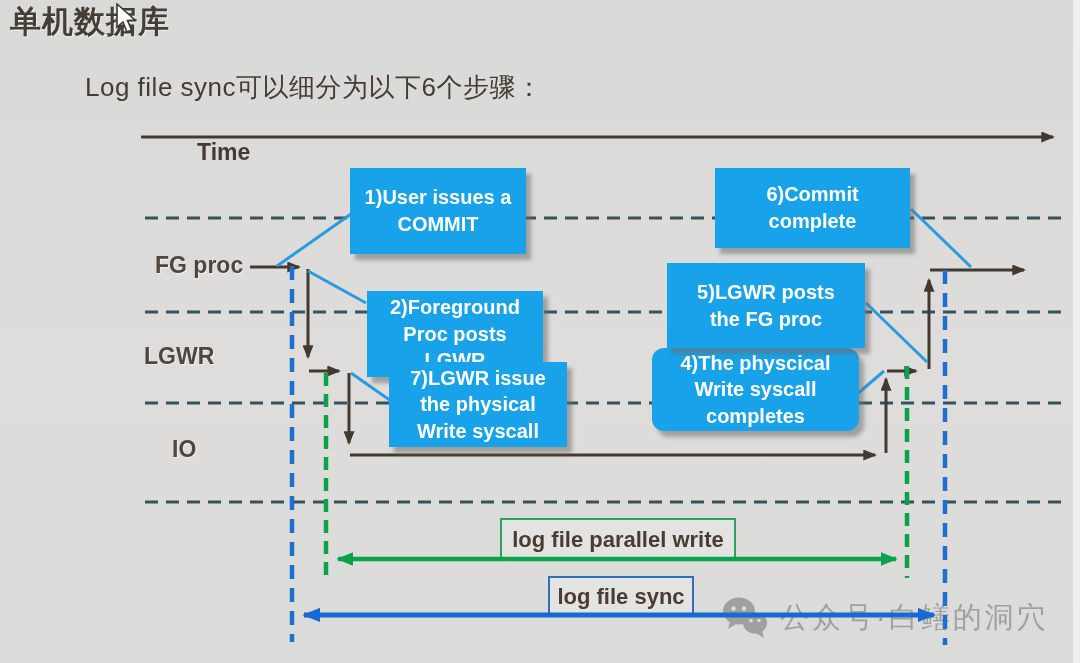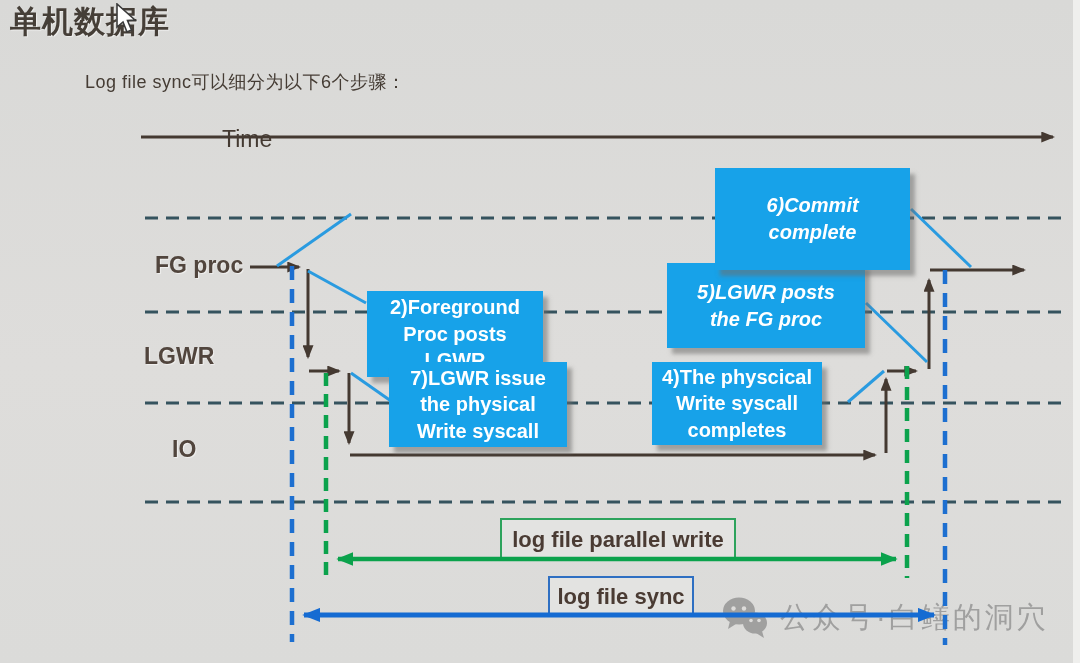--- a/index.html
+++ b/index.html
@@ -5,22 +5,22 @@
   html,body{margin:0;padding:0;background:#888;}
   .canvas{
     position:relative;width:1080px;height:663px;overflow:hidden;
     background:linear-gradient(180deg,#d9d9d7 0%,#dedddb 55%,#dbdbd9 100%);
     font-family:"Liberation Sans",sans-serif;
   }
   .edge-right{position:absolute;right:0;top:0;width:7px;height:100%;background:#efefed;}
   .abs{position:absolute;}
   .slide-title{left:10px;top:1px;font-size:31px;font-weight:bold;color:#453e37;
     text-shadow:1px 1px 1px rgba(255,255,255,0.55);letter-spacing:1px;}
-  .slide-subtitle{left:85px;top:70px;font-size:18px;color:#453c34;letter-spacing:0.5px;}
-  .time-label{left:197px;top:126px;font-size:23px;font-weight:normal;color:#443a32;margin-left:25px;}
+  .slide-subtitle{left:85px;top:70px;font-size:26px;color:#453c34;letter-spacing:0.5px;}
+  .time-label{left:197px;top:139px;font-size:23px;font-weight:bold;color:#443a32;}
   .lane-label{font-size:23px;font-weight:bold;color:#51453d;
     text-shadow:1px 1px 1px rgba(255,255,255,0.6);}
   .step-box{
     background:#17a2e9;color:#ffffff;font-weight:bold;font-size:20px;line-height:1.33;
     text-align:center;display:flex;align-items:center;justify-content:center;
     white-space:pre-line;box-shadow:5px 6px 4px rgba(110,110,108,0.55);
   }
   .measure-label{
     display:flex;align-items:center;justify-content:center;
     background:#e3e3e1;font-weight:bold;font-size:22px;color:#4a3b33;
@@ -93,32 +93,34 @@
   </svg>
 
   <div class="abs slide-title">单机数据库</div>
   <div class="abs slide-subtitle">Log file sync可以细分为以下6个步骤：</div>
   <div class="abs time-label">Time</div>
 
   <div class="abs lane-label" style="left:155px;top:252px;text-align:center;">FG proc</div>
   <div class="abs lane-label" style="left:144px;top:343px;">LGWR</div>
   <div class="abs lane-label" style="left:144px;top:436px;margin-left:28px;">IO</div>
 
+  <div class="abs step-box" style="left:350px;top:168px;width:176px;height:86px;">1)User issues a
+COMMIT</div>
   <div class="abs step-box" style="left:367px;top:263px;width:176px;height:86px;margin-top:28px;">2)Foreground
 Proc posts
 LGWR</div>
   <div class="abs step-box" style="left:389px;top:362px;width:178px;height:85px;">7)LGWR issue
 the physical
 Write syscall</div>
-  <div class="abs step-box" style="left:652px;top:362px;width:170px;height:83px;">4)The physcical
+  <div class="abs step-box" style="left:652px;top:348px;width:207px;height:83px;border-radius:12px;">4)The physcical
 Write syscall
 completes</div>
-  <div class="abs step-box" style="left:667px;top:263px;width:198px;height:85px;font-style:italic;">5)LGWR posts
+  <div class="abs step-box" style="left:667px;top:263px;width:198px;height:85px;">5)LGWR posts
 the FG proc</div>
-  <div class="abs step-box" style="left:715px;top:168px;width:195px;height:102px;font-style:italic;">6)Commit
+  <div class="abs step-box" style="left:715px;top:168px;width:195px;height:80px;">6)Commit
 complete</div>
 
   <div class="abs measure-label blue" style="left:548px;top:576px;width:142px;height:37px;">log file sync</div>
   <div class="abs measure-label green" style="left:500px;top:518px;width:232px;height:39px;">log file parallel write</div>
 
   <div class="abs watermark" style="left:722px;top:596px;">
     <svg width="46" height="44" viewBox="0 0 46 44">
       <ellipse cx="17" cy="15" rx="16" ry="13.5" fill="#9b9b9b"></ellipse>
       <path d="M8 25 L6 33 L14 28 Z" fill="#9b9b9b"></path>
       <circle cx="11.5" cy="12.5" r="2.2" fill="#dedddb"></circle>

